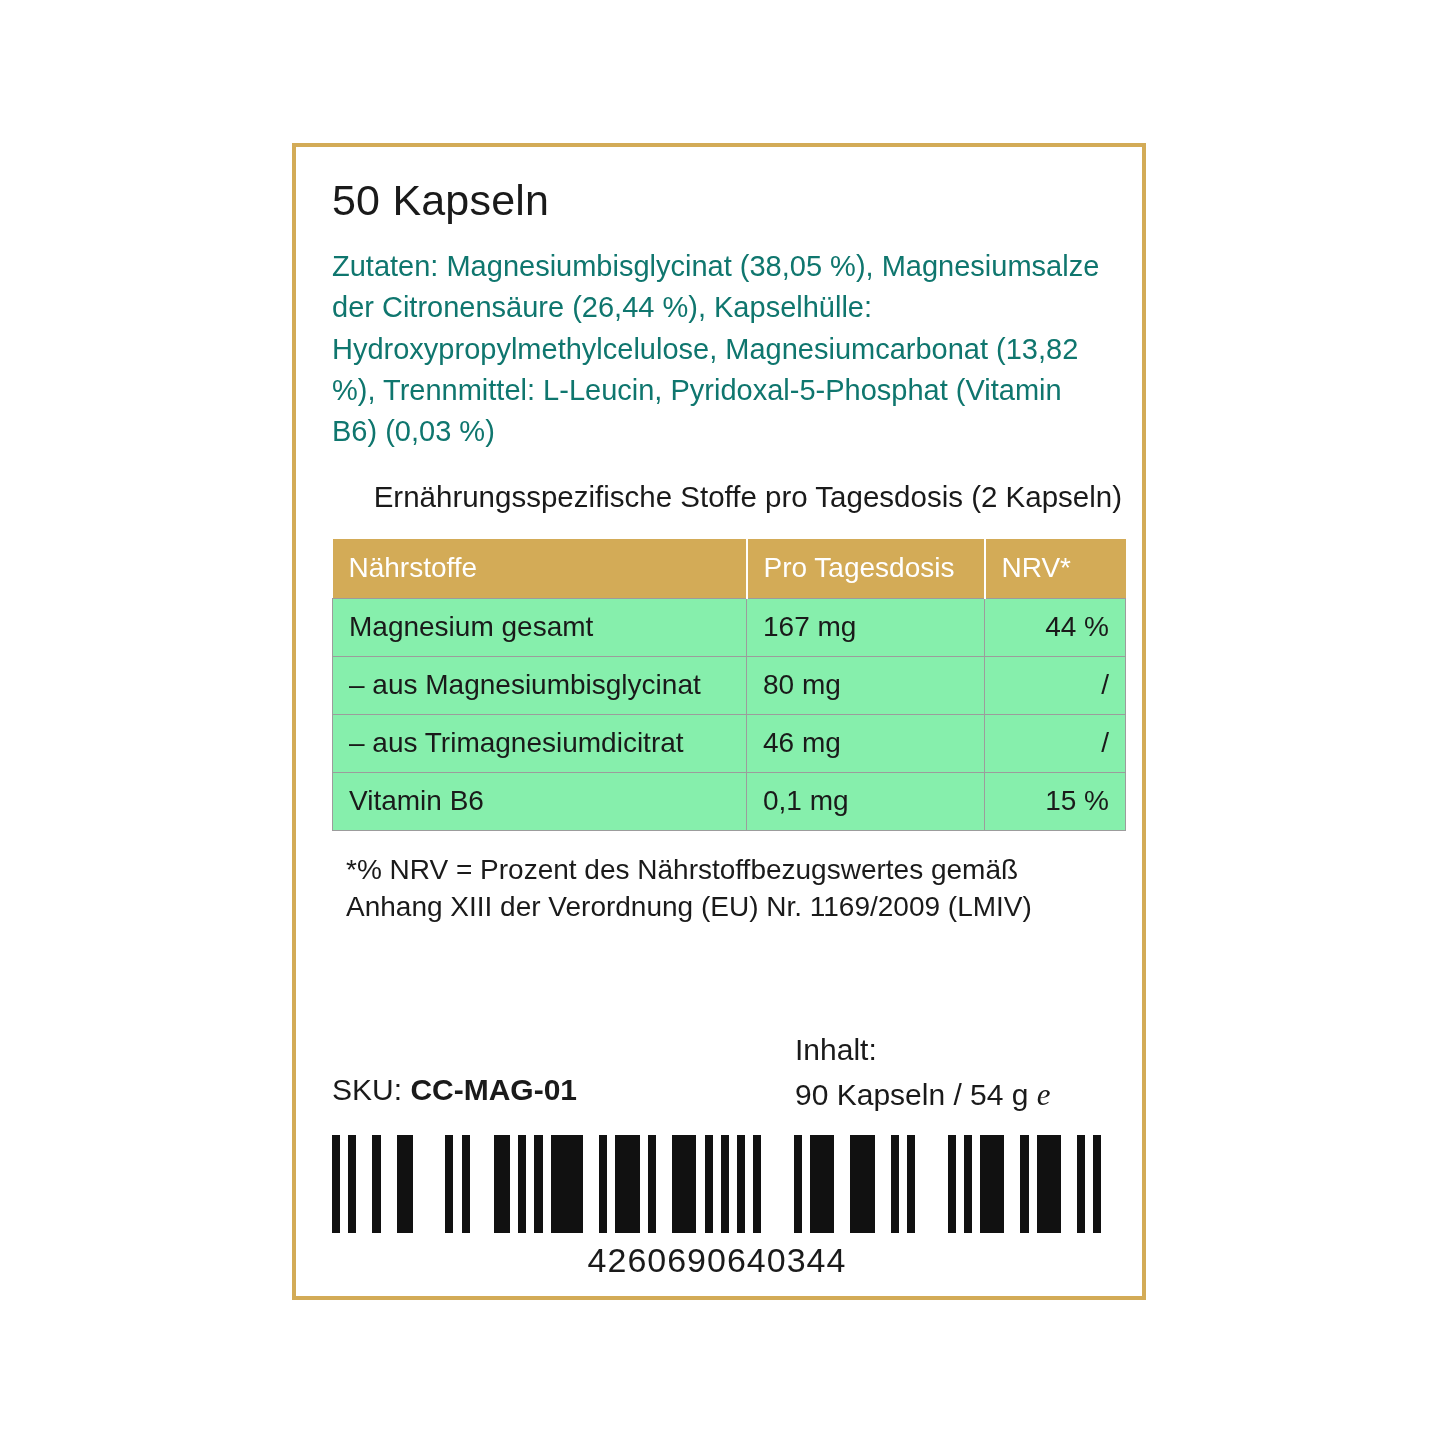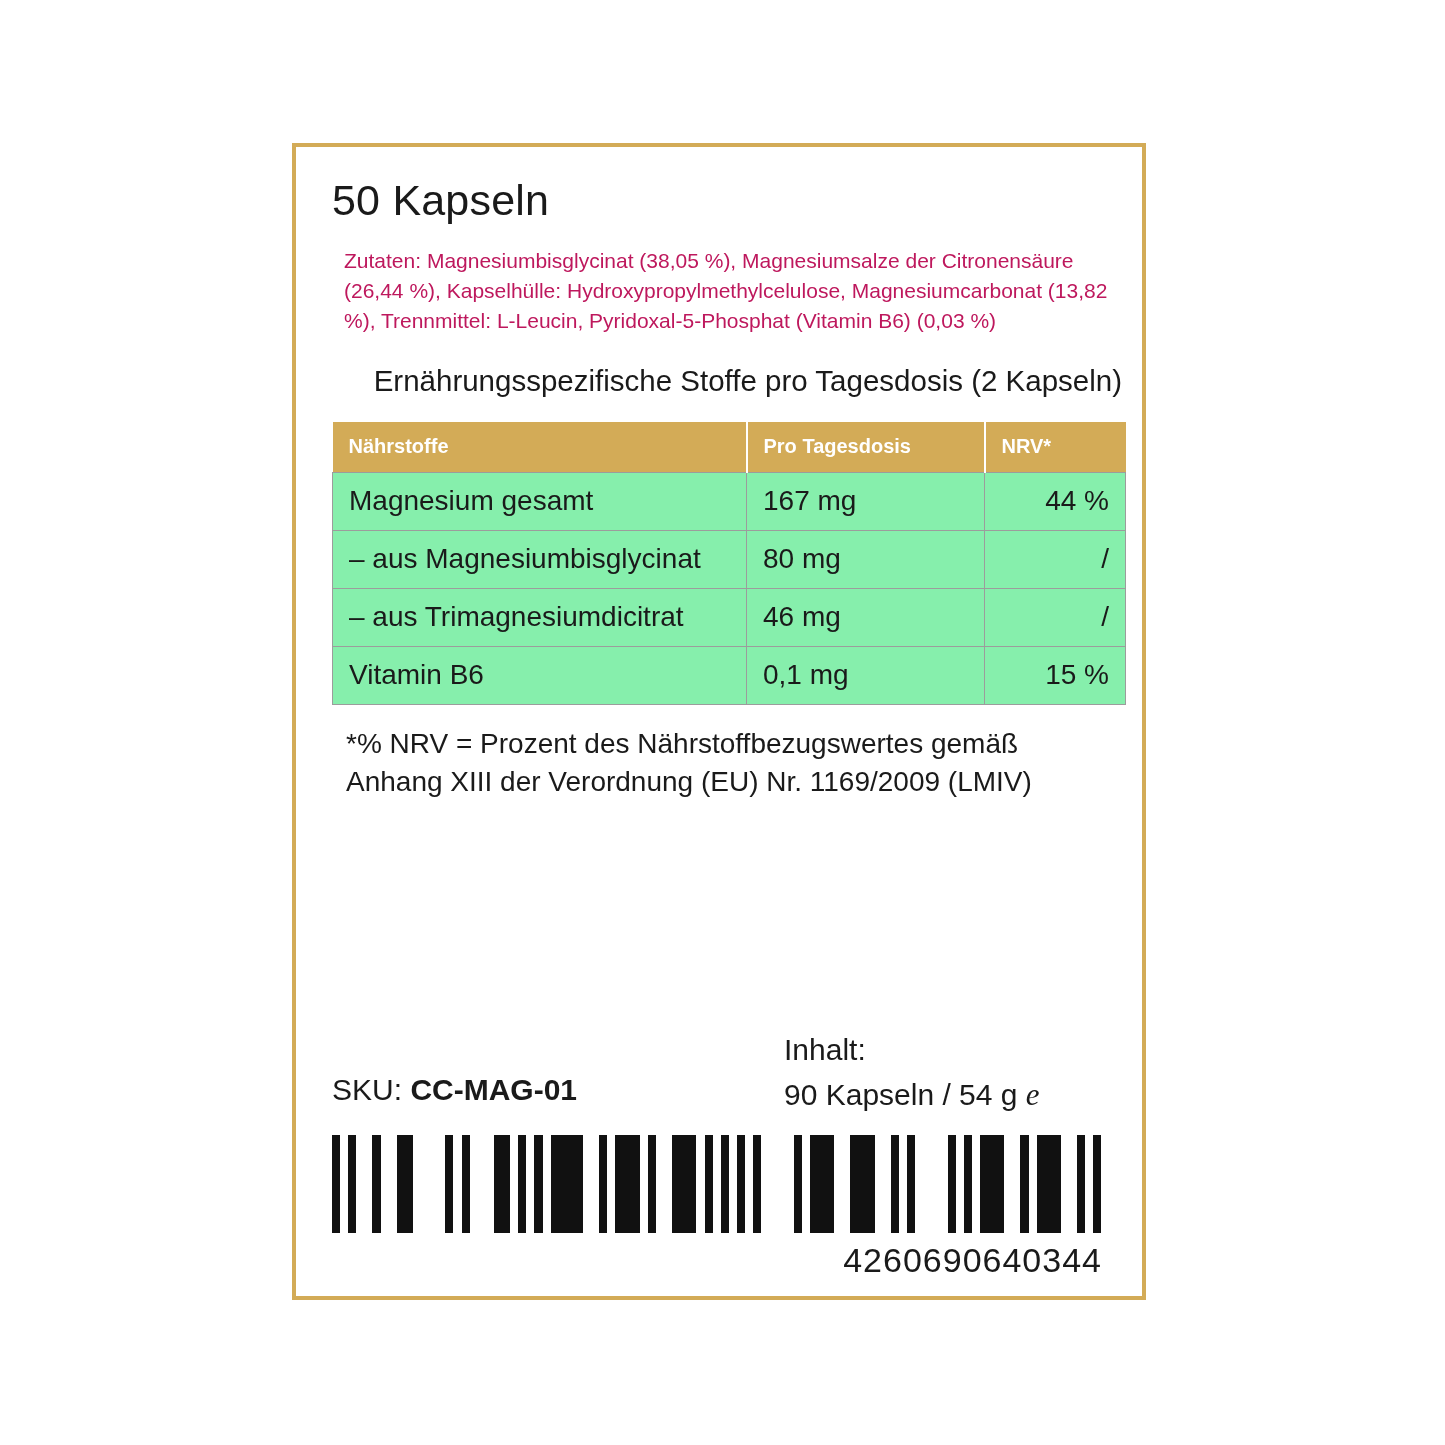--- a/index.html
+++ b/index.html
@@ -36,25 +36,25 @@
   .title {
     font-size: 43px;
     font-weight: 400;
     letter-spacing: 0.2px;
     margin: 0 0 22px 0;
     line-height: 1.1;
     color: #1a1a1a;
   }
 
   .ingredients {
-    font-size: 21px;
+    font-size: 29px;
     line-height: 1.42;
-    margin: 0 0 26px 12px;
+    margin: 0 0 26px 0;
     max-width: 775px;
-    color: #be185d;
+    color: #0f766e;
   }
   .ingredients .lbl {
     font-weight: 400;
   }
 
   .dose-line {
     font-size: 29.5px;
     line-height: 1.3;
     margin: 0 0 22px 0;
     color: #1a1a1a;
@@ -63,25 +63,25 @@
 
   table.nutri {
     border-collapse: collapse;
     width: 793px;
     table-layout: fixed;
     font-size: 28px;
   }
   table.nutri th {
     background: #d3ab57;
     color: #ffffff;
-    font-weight: 700;
+    font-weight: 400;
     text-align: left;
     padding: 13px 16px 14px 16px;
     border-right: 2px solid #ffffff;
-    font-size: 20px;
+    font-size: 28px;
   }
   table.nutri th.c2 { text-align: left; }
   table.nutri th.c3 { text-align: left; border-right: none; }
 
   table.nutri td {
     border: 1px solid #9c9c9c;
     padding: 12px 16px 13px 16px;
     font-size: 28px;
     color: #1a1a1a;
     background: #86efac;
@@ -114,21 +114,21 @@
     left: 0;
     top: 46px;
     font-size: 30px;
     color: #1a1a1a;
   }
   .sku .sku-label { font-weight: 400; }
   .sku .sku-val { font-weight: 700; }
 
   .inhalt {
     position: absolute;
-    left: 452px;
+    left: 463px;
     top: 0;
     font-size: 30px;
     line-height: 1.5;
     color: #1a1a1a;
   }
   .inhalt .e-mark {
     font-family: "Liberation Serif", serif;
     font-style: italic;
     font-size: 31px;
   }
@@ -141,21 +141,21 @@
   }
   .barcode {
     height: 98px;
     margin-left: 0;
     display: flex;
     align-items: stretch;
     width: 770px;
   }
   .barcode span { display: block; height: 100%; }
   .barcode-num {
-    text-align: right;
+    text-align: center;
     font-size: 34px;
     letter-spacing: 1px;
     margin-top: 8px;
     width: 770px;
     color: #1a1a1a;
   }
 </style>
 </head>
 <body>
 

